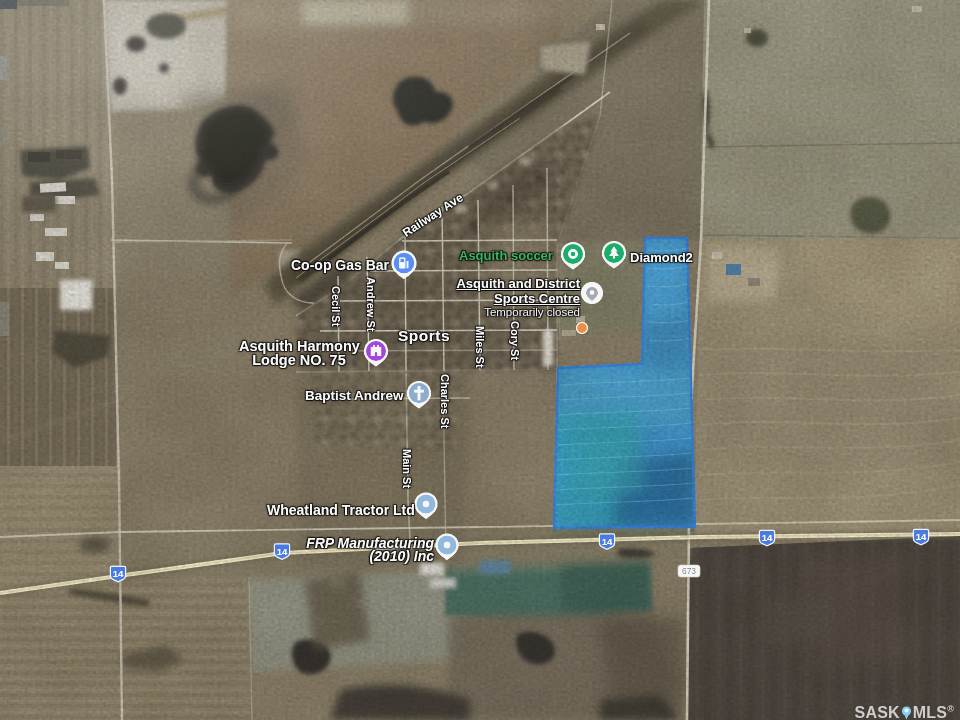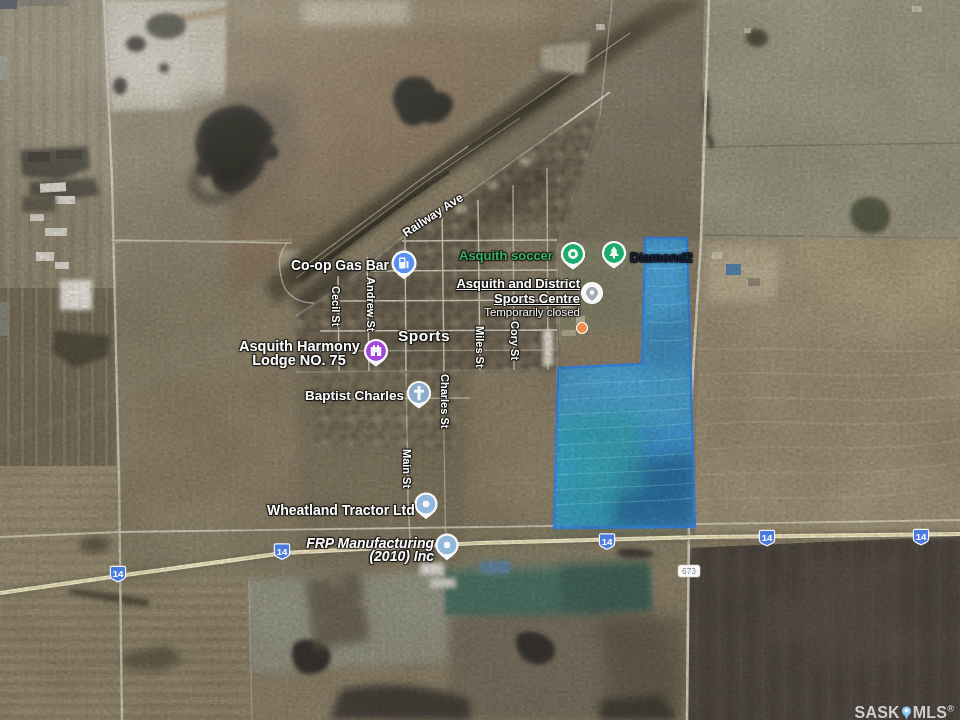--- a/index.html
+++ b/index.html
@@ -1,21 +1,21 @@
 <!DOCTYPE html>
 <html><head>
 <meta charset="utf-8">
 <style>
   html,body{margin:0;padding:0;width:960px;height:720px;overflow:hidden;background:#857a62;}
   #map{position:relative;width:960px;height:720px;font-family:"Liberation Sans", sans-serif;filter:brightness(1.08) contrast(0.93) saturate(0.97);}
   .lbl{position:absolute;color:#fff;font-weight:bold;white-space:nowrap;
        text-shadow:-1px -1px 1px rgba(0,0,0,.75), 1px -1px 1px rgba(0,0,0,.75),
                    -1px 1px 1px rgba(0,0,0,.75), 1px 1px 1px rgba(0,0,0,.75), 0 0 3px rgba(0,0,0,.6);}
   .green{color:#2cab58;}
-  .teal{color:#0f172a;text-align:right;}
+  .teal{color:#ffffff;text-align:right;}
 </style>
 </head>
 <body>
 <div id="map">
 
 <svg width="960" height="720" viewBox="0 0 960 720" style="position:absolute;left:0;top:0;">
 <defs>
   <filter id="b2" x="-40%" y="-40%" width="180%" height="180%">
           <feGaussianBlur stdDeviation="2"></feGaussianBlur>
         </filter>
@@ -483,21 +483,21 @@
 <div class="lbl teal" style="left:630px;top:250px;font-size:13px;">Diamond2</div>
 
 <div class="lbl" style="left:440px;top:277px;font-size:13px;text-align:right;width:140px;line-height:14.5px;text-decoration:underline;">Asquith and District<br>Sports Centre</div>
 
 <div class="lbl" style="left:440px;top:306px;font-size:11.5px;font-weight:normal;color:#ececec;text-align:right;width:140px;">Temporarily closed</div>
 
 <div class="lbl" style="left:398px;top:327px;font-size:15.5px;letter-spacing:0.5px;">Sports</div>
 
 <div class="lbl" style="left:239px;top:340px;font-size:14.5px;text-align:center;width:120px;line-height:13.5px;">Asquith Harmony<br>Lodge NO. 75</div>
 
-<div class="lbl" style="left:305px;top:388px;font-size:13.5px;">Baptist Charles</div>
+<div class="lbl" style="left:305px;top:388px;font-size:13.5px;">Baptist Andrew</div>
 
 <div class="lbl" style="left:267px;top:502px;font-size:14px;text-align:right;">Wheatland Tractor Ltd</div>
 
 <div class="lbl" style="left:304px;top:537px;font-size:14px;text-align:right;width:130px;line-height:12.5px;font-style:italic;">FRP Manufacturing<br>(2010) Inc</div>
 
 <div class="lbl vst" style="left:342px;top:286px;font-size:11px;transform:rotate(90deg);transform-origin:left top;">Cecil St</div>
 
 <div class="lbl vst" style="left:377px;top:277px;font-size:11px;transform:rotate(90deg);transform-origin:left top;">Andrew St</div>
 
 <div class="lbl vst" style="left:486px;top:326px;font-size:11px;transform:rotate(90deg);transform-origin:left top;">Miles St</div>

